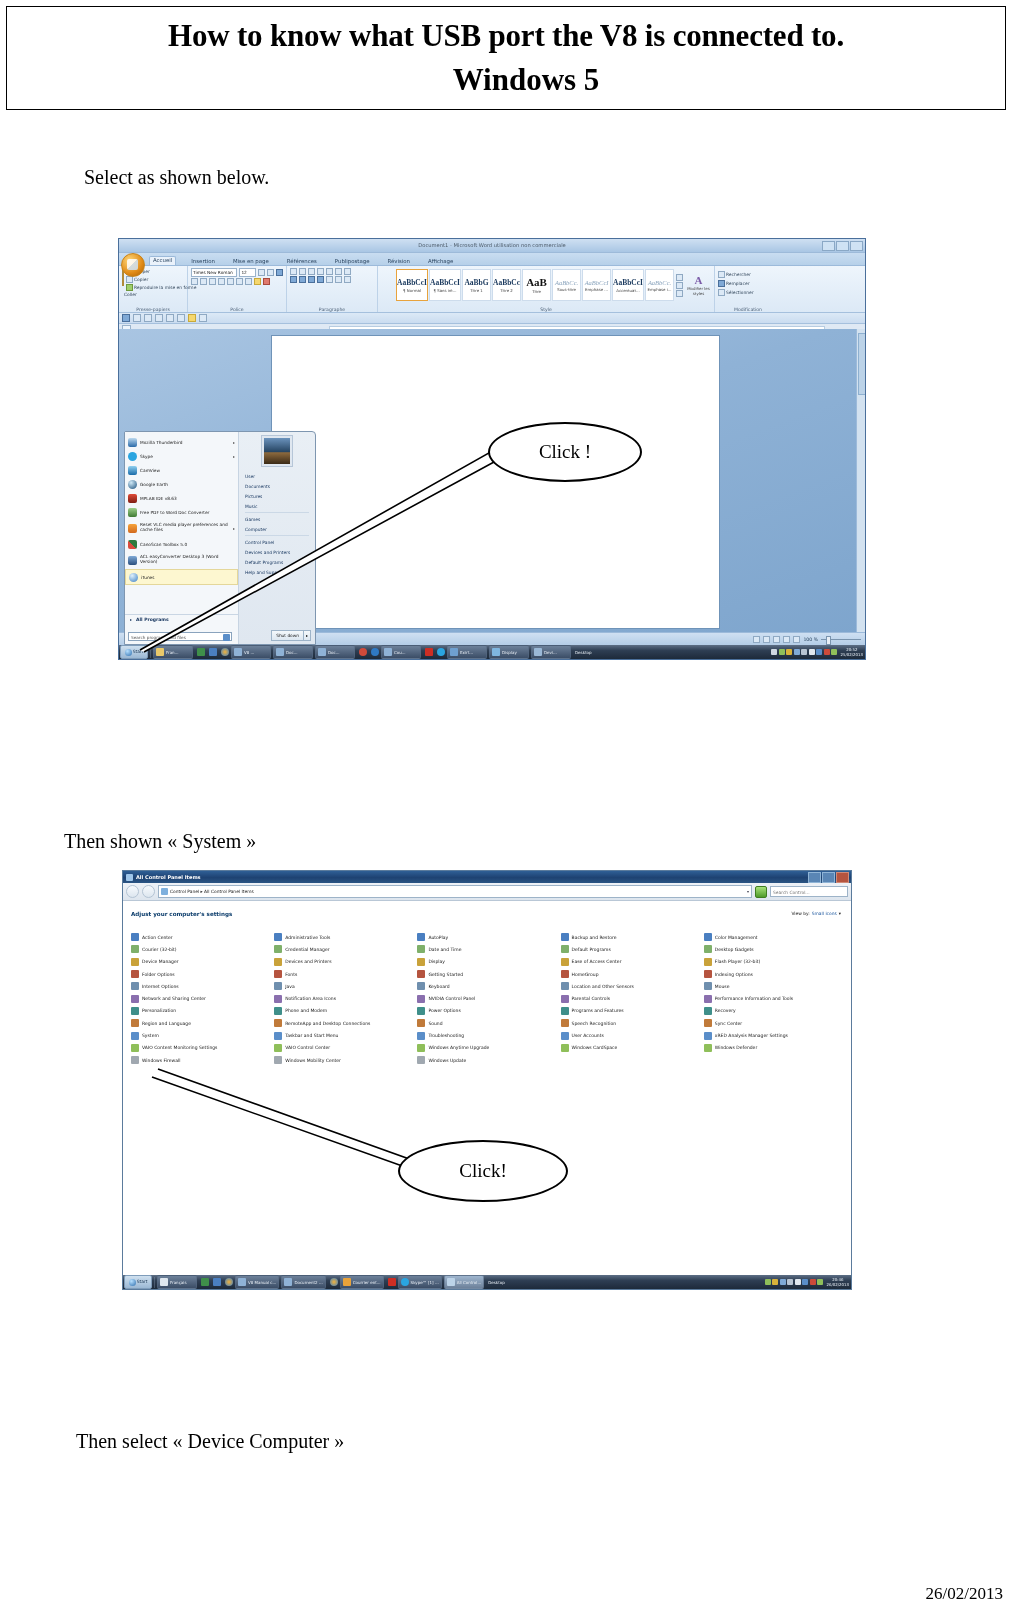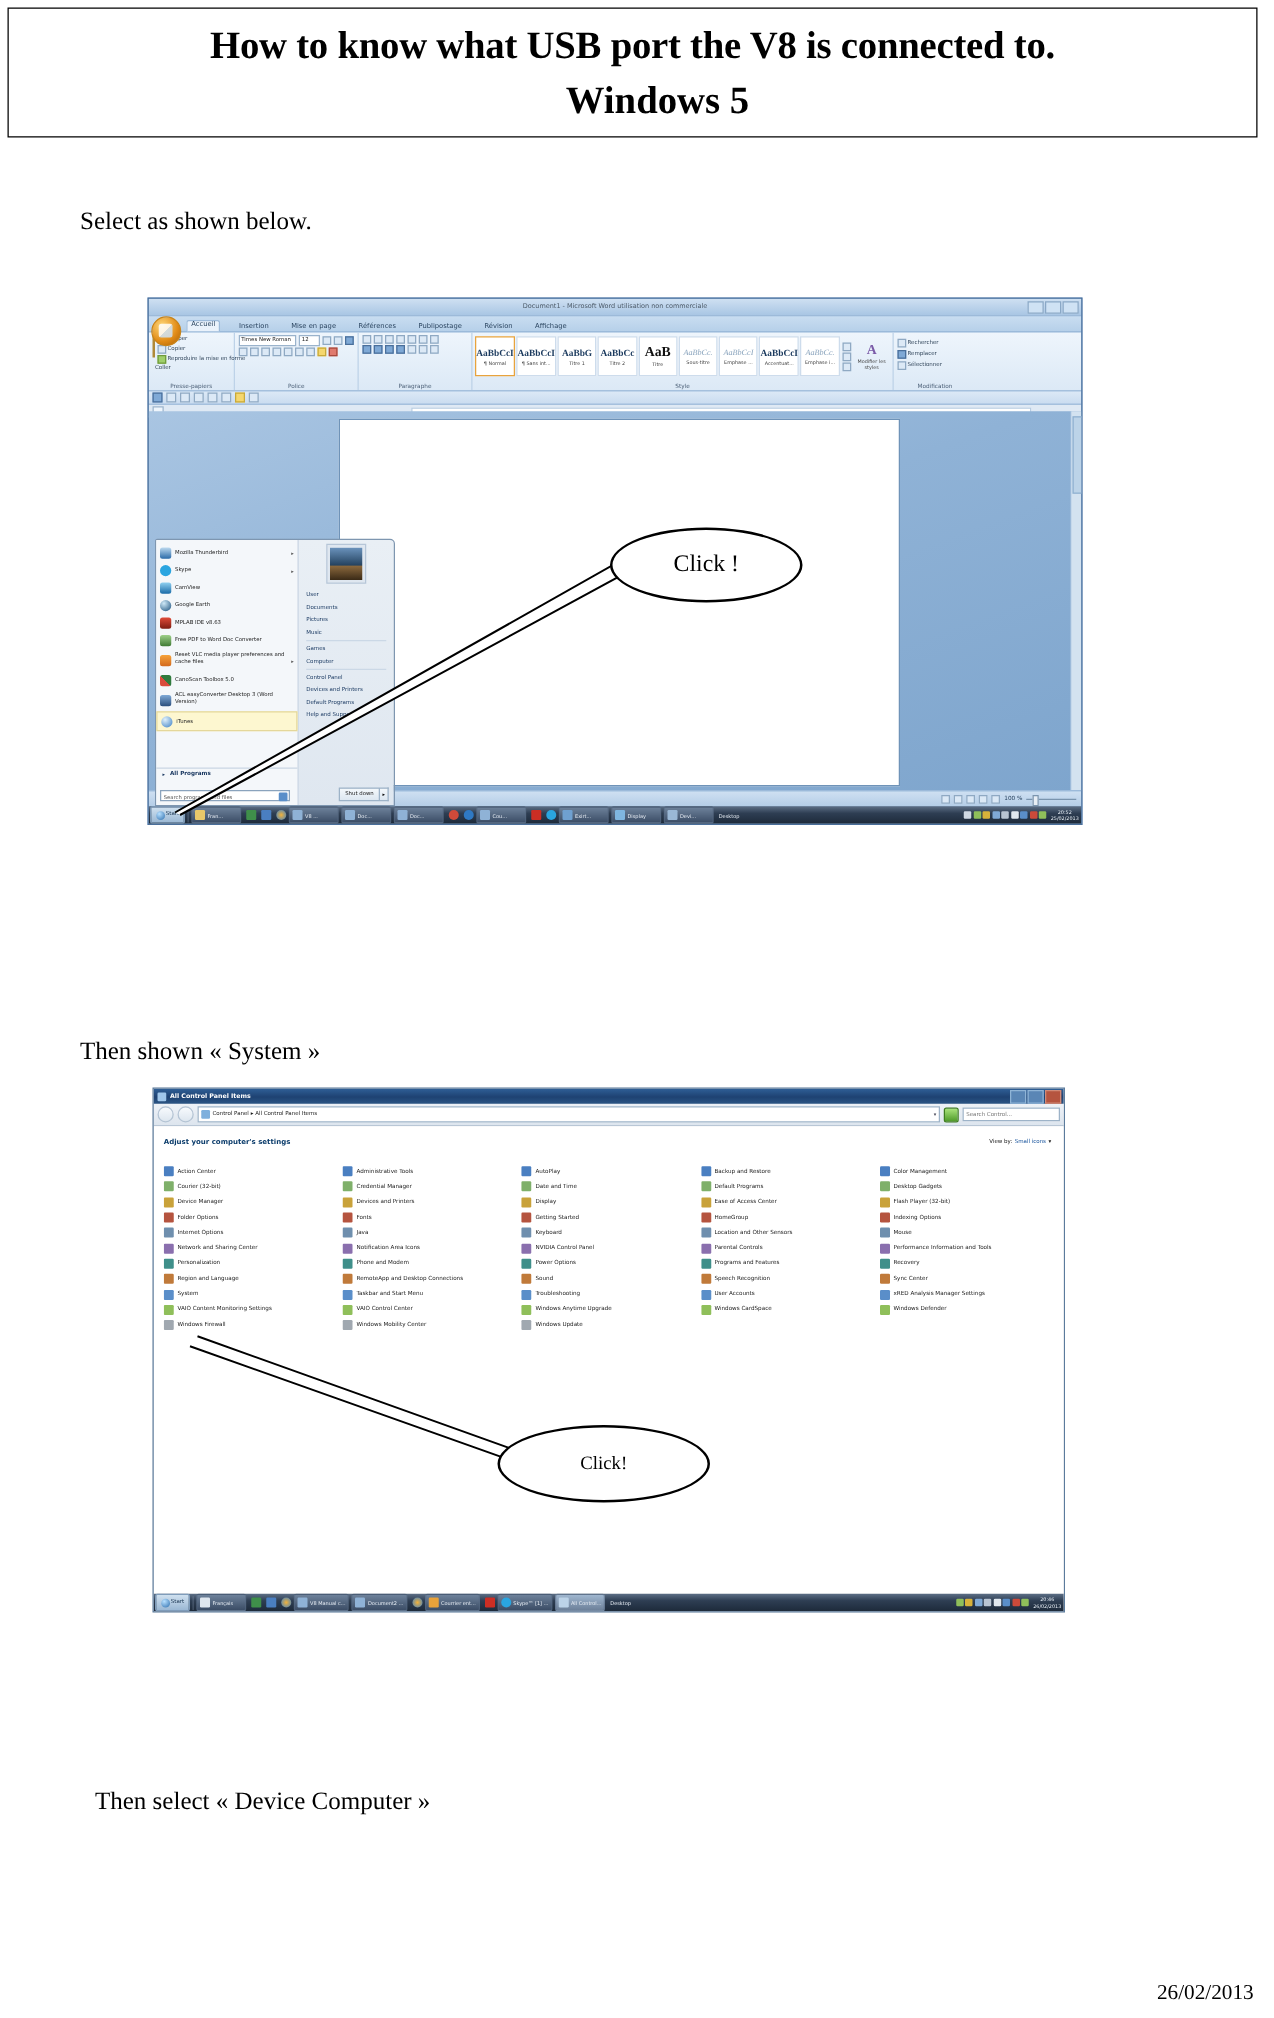--- a/index.html
+++ b/index.html
@@ -46,21 +46,21 @@
     margin-left: 40px;
   }
 
   
   .caption {
     position: absolute;
     font-family: "Liberation Serif", serif;
     font-size: 20px;
     white-space: nowrap;
   }
-  #cap-select { left: 64px; top: 166px; }
+  #cap-select { left: 84px; top: 166px; }
   #cap-system { left: 64px; top: 830px; }
   #cap-devmgr { left: 76px; top: 1430px; }
 
   .footer-date {
     position: absolute;
     right: 16px;
     bottom: 10px;
     font-family: "Liberation Serif", serif;
     font-size: 17px;
   }
@@ -186,21 +186,21 @@
   .bigicon { width: 14px; height: 16px; border:1px solid #b08a3a; background:linear-gradient(#fdf3d6,#f0dca0); }
 
   .fontbox {
     width: 44px; height: 7px; border:1px solid #9ab3cc; background:#fff;
     font-size:4.3px; color:#1a1a1a; padding-left:1px; line-height:7px;
   }
   .sizebox {
     width: 14px; height: 7px; border:1px solid #9ab3cc; background:#fff;
     font-size:4.3px; color:#1a1a1a; padding-left:1px; line-height:7px;
   }
-  .styles { display: flex; align-items: stretch; padding: 3px 2px 0 2px; }
+  .styles { display: flex; align-items: stretch; padding: 3px 2px 0 2px; margin-left: 16px; }
   .style-card {
     width: 30px; height: 30px;
     border: 1px solid #cddcec;
     background: #fff;
     margin-right: 1px;
     display: flex; flex-direction: column;
     align-items: center; justify-content: center;
     font-size: 4.2px; color: #3a3a3a;
   }
   .style-card.sel { border: 1px solid #e8a33d; box-shadow: inset 0 0 0 1px #fff; }
@@ -458,21 +458,21 @@
     position: absolute;
     border: 2px solid #000;
     border-radius: 50%;
     background: #ffffff;
     display: flex; align-items: center; justify-content: center;
     font-family: "Liberation Serif", serif;
     color: #000;
     z-index: 60;
   }
   #callout1 { left: 488px; top: 422px; width: 150px; height: 56px; font-size: 19px; }
-  #callout2 { left: 398px; top: 1140px; width: 166px; height: 58px; font-size: 15px; }
+  #callout2 { left: 398px; top: 1140px; width: 166px; height: 58px; font-size: 19px; }
   .leader { position: absolute; z-index: 55; pointer-events: none; }
 </style>
 </head>
 <body>
 
 <div class="title-box">
   <div class="title-line1">How to know what USB port the V8 is connected to.</div>
   <div class="title-line2">Windows 5</div>
 </div>
 

